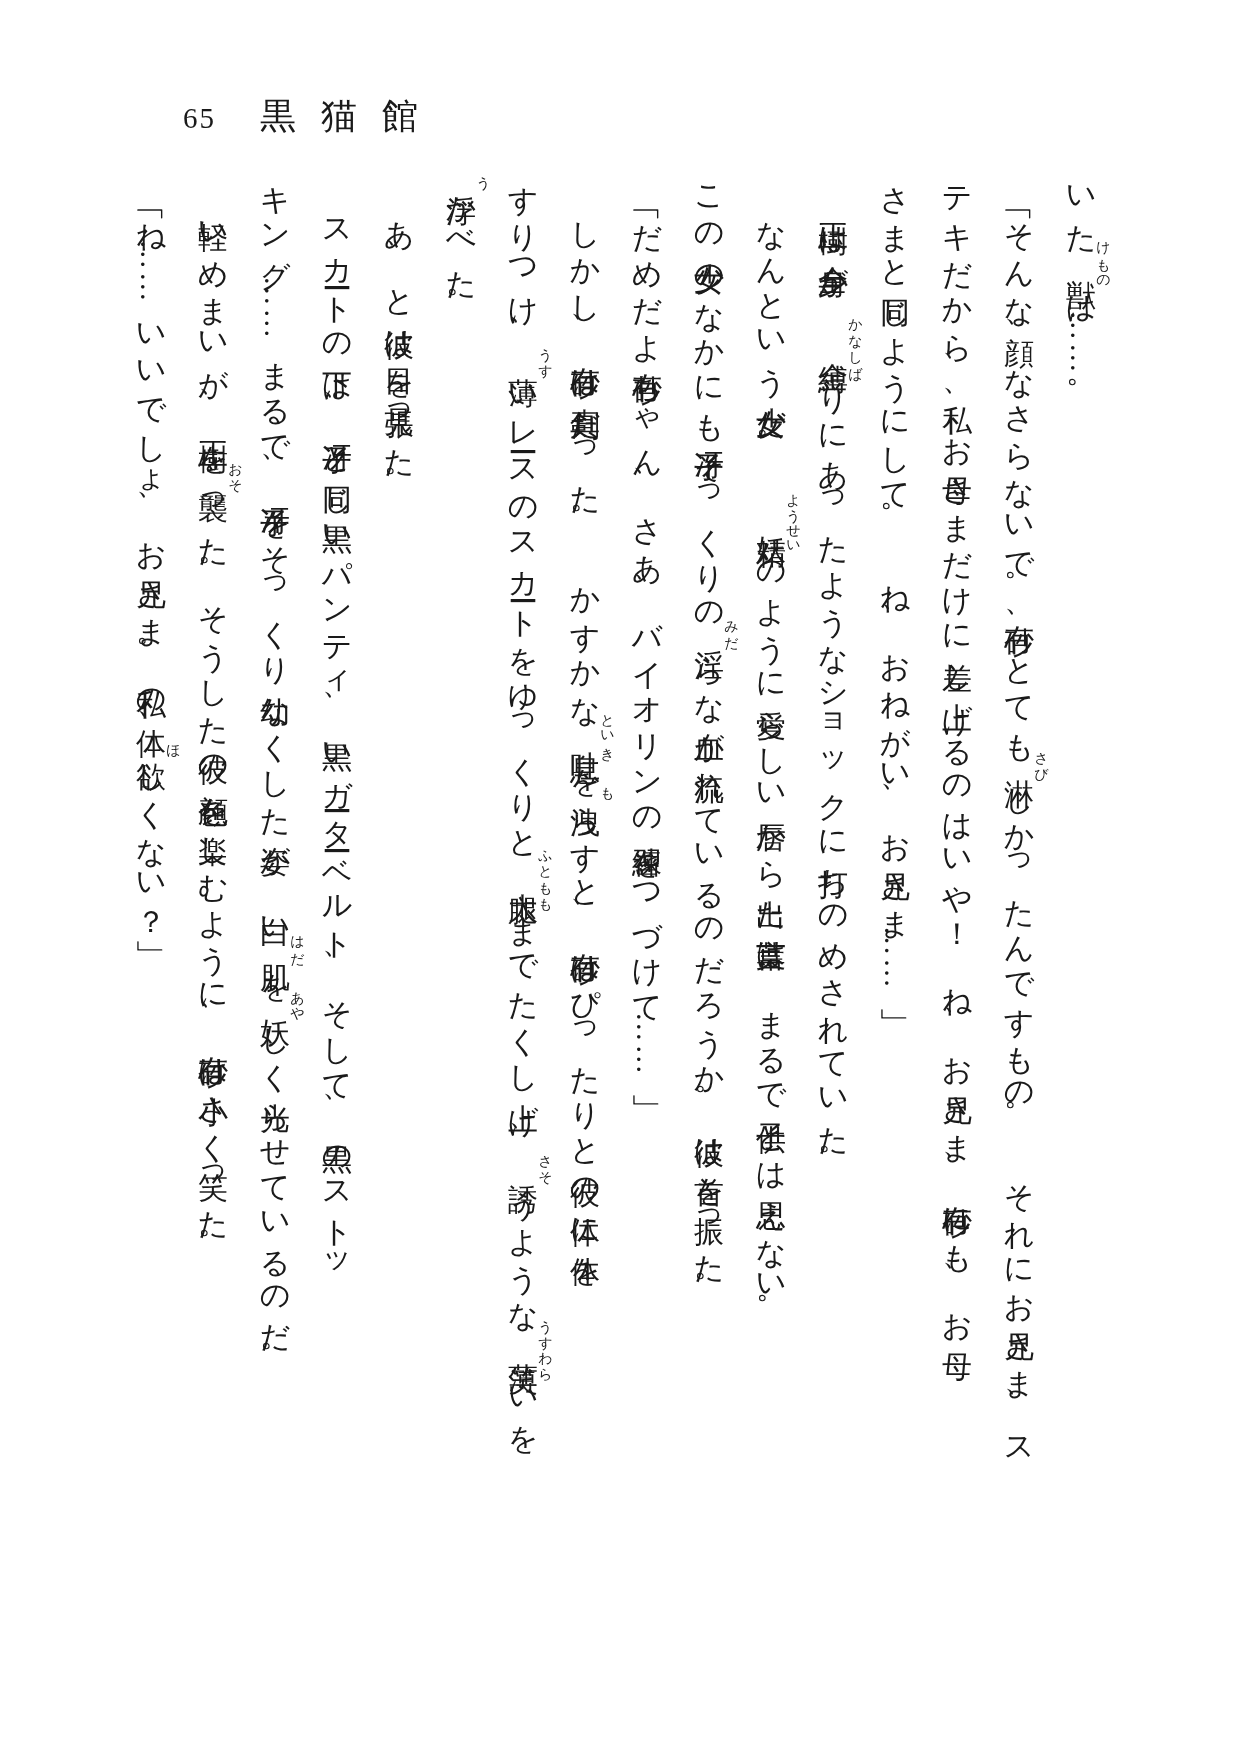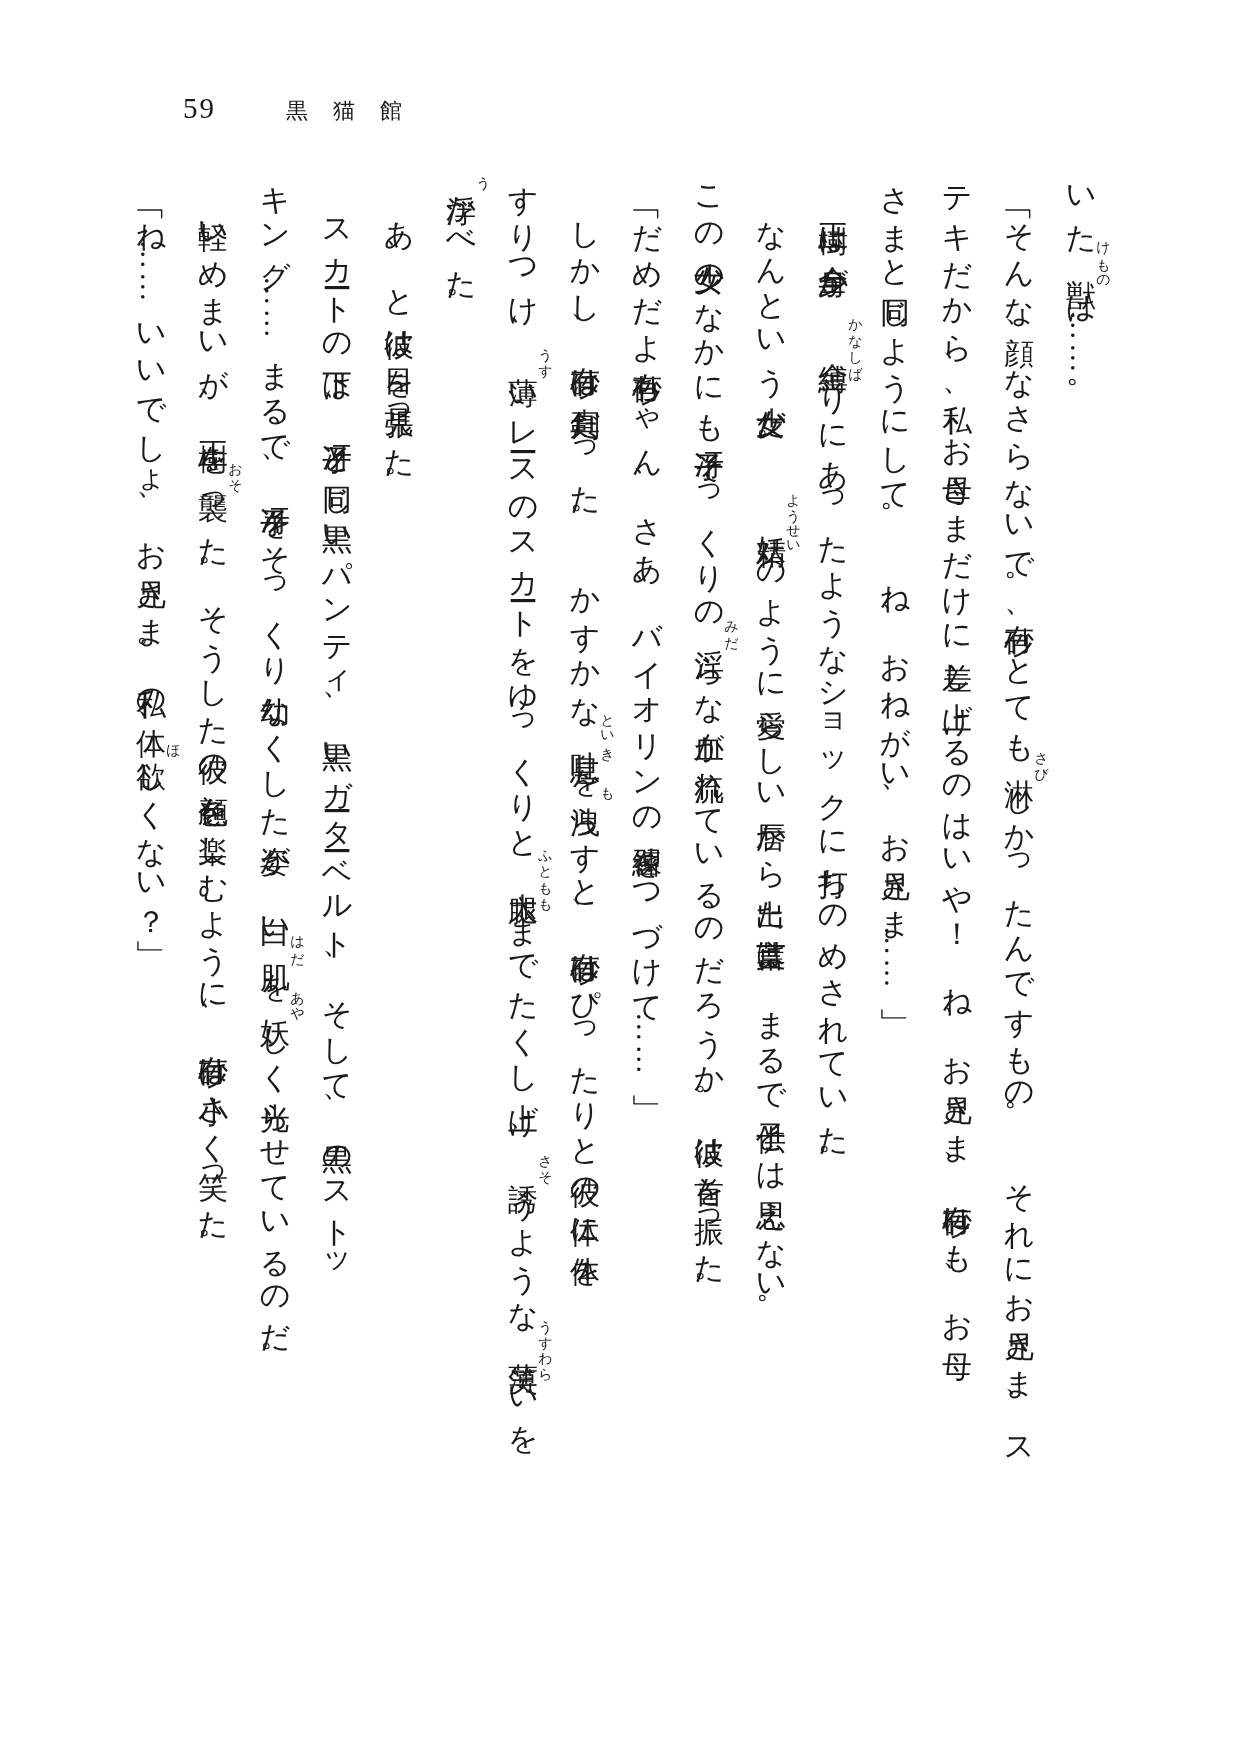--- a/index.html
+++ b/index.html
@@ -22,22 +22,22 @@
     left: 183px;
     display: flex;
     align-items: baseline;
     white-space: nowrap;
   }
   .page-number {
     font-size: 29px;
     letter-spacing: 2px;
   }
   .book-title {
-    font-size: 22px;
-    margin-left: 70px;
+    font-size: 36px;
+    margin-left: 44px;
     letter-spacing: 25px;
   }
   
   .text-area {
     position: absolute;
     top: 166px;
     right: 128px;
     width: 992px;
     height: 1440px;
     writing-mode: vertical-rl;
@@ -59,21 +59,21 @@
   rt {
     font-size: 14px;
     letter-spacing: 0;
     font-family: "Liberation Serif", "DejaVu Serif", serif;
   }
 </style>
 </head>
 <body>
 
 <div class="running-head">
-  <span class="page-number">59</span>
+  <span class="page-number">65</span>
   <span class="book-title">黒猫館</span>
 </div>
 
 <div class="text-area">
     <p class="col">いた<ruby>獣<rt>けもの</rt></ruby>は……。</p>
     <p class="col indent">「そんな顔、なさらないで。有砂、とても<ruby>淋<rt>さび</rt></ruby>しかったんですもの。　それにお兄さま、ス</p>
     <p class="col">テキだから、私、お母さまだけに差し上げるのはいや！　ね、お兄さま、有砂にも、お母</p>
     <p class="col">さまと同じようにして。　ね、おねがい、お兄さま……」</p>
     <p class="col indent">正樹は全身が、<ruby>金縛<rt>かなしば</rt></ruby>りにあったようなショックに打ちのめされていた。</p>
     <p class="col indent">なんという少女だ。　<ruby>妖精<rt>ようせい</rt></ruby>のように愛らしい唇から出た言葉は、まるで子供とは思えない。</p>

